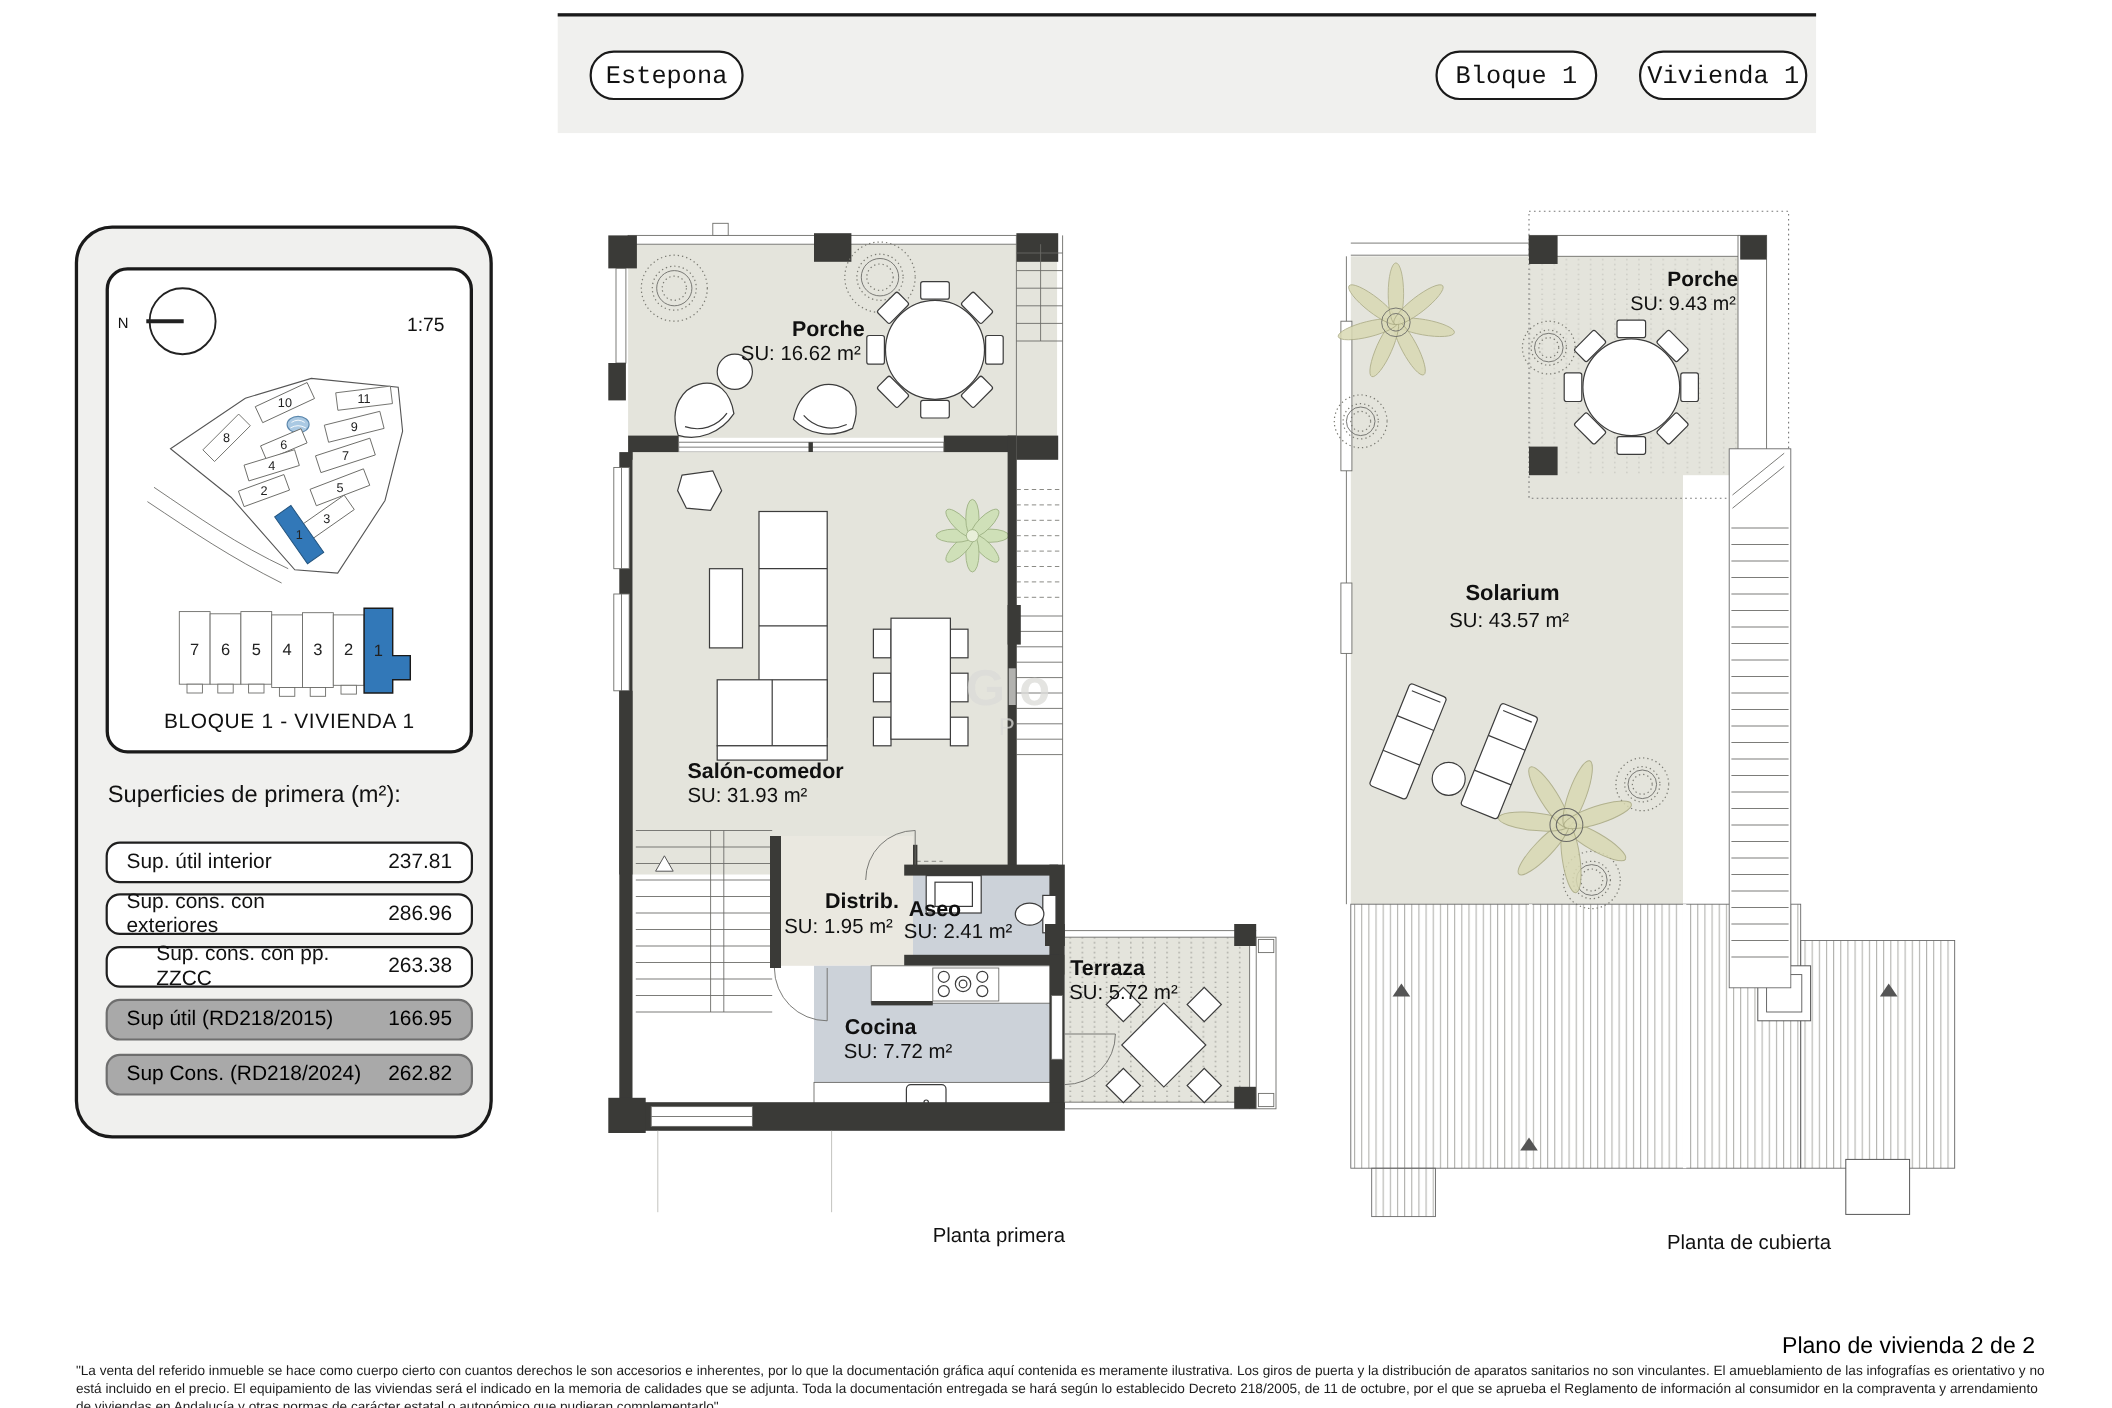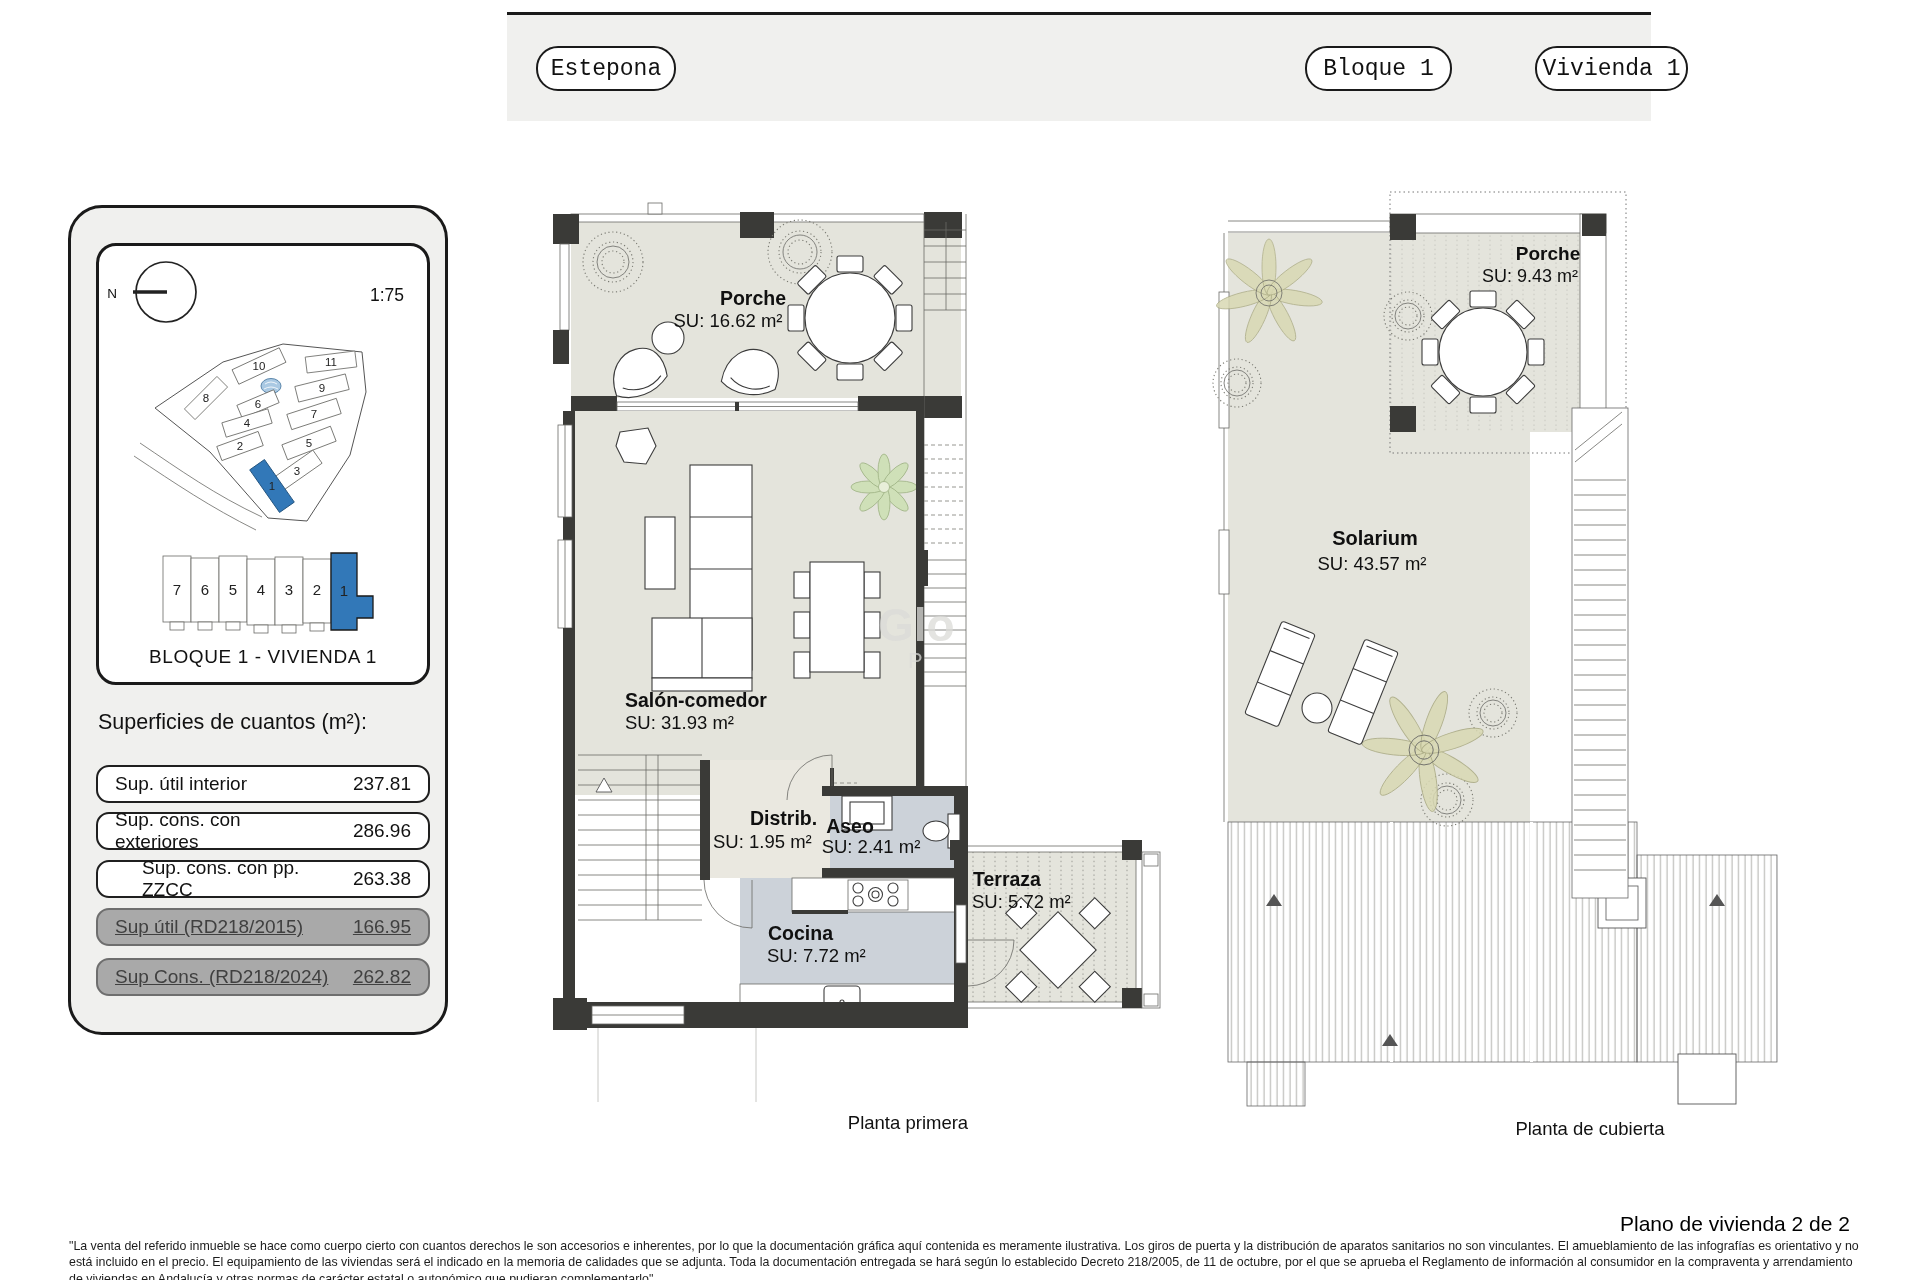--- a/index.html
+++ b/index.html
@@ -15,21 +15,21 @@
   
   #sidepanel{left:68px;top:205px;width:380px;height:830px;border:3px solid var(--line);
              border-radius:34px;background:var(--panel-bg);box-sizing:border-box;}
   #sitecard{left:96px;top:243px;width:334px;height:442px;background:#fff;border:3px solid var(--line);
             border-radius:20px;box-sizing:border-box;}
   #blockcaption{left:96px;top:646px;width:334px;text-align:center;font-size:19px;letter-spacing:.6px;color:#111;}
   #surftitle{left:98px;top:710px;width:340px;font-size:21.5px;color:#111;}
   .srow{position:absolute;left:96px;width:334px;height:38px;background:#fff;border:2px solid #1f1f1f;
         border-radius:13px;box-sizing:border-box;display:flex;align-items:center;
         justify-content:space-between;padding:0 17px;font-size:19px;color:#111;}
-  .srow.gray{background:var(--row-gray);color:#404040;border-color:#6e6e6e;text-decoration:underline;}
+  .srow.gray{background:var(--row-gray);color:#000000;border-color:#6e6e6e;}
   
   .caption{font-size:18.5px;color:#111;}
   #planindex{left:1550px;top:1212px;width:300px;text-align:right;font-size:21px;color:#000000;}
   #disclaimer{left:69px;top:1238px;width:1800px;font-size:12.4px;line-height:16.4px;color:#1c1c1c;}
   .wm{color:#dbdbd8;opacity:.75;}
   
   svg{position:absolute;overflow:visible;}
   svg text{font-family:"Liberation Sans",sans-serif;}
   .wall{fill:var(--wall);stroke:none;}
   .floor{fill:var(--floor);stroke:none;}
@@ -53,21 +53,21 @@
 
 <div id="stage">
 
   <div class="abs" id="headerbar">
     <div class="pill" style="left:29px;width:136px;">
         <span>Estepona</span>
       </div>
     <div class="pill" style="left:798px;width:143px;">
         <span>Bloque 1</span>
       </div>
-    <div class="pill" style="left:1028px;width:149px;">
+    <div class="pill" style="left:983px;width:149px;">
         <span>Vivienda 1</span>
       </div>
   </div>
 
   <div class="abs" id="sidepanel"></div>
   <div class="abs" id="sitecard"></div>
 
   <svg class="abs" style="left:96px;top:243px;" width="334" height="442" viewBox="96 243 334 442">
 
     <g>
@@ -149,21 +149,21 @@
       <text class="stripnum" x="205" y="595">6</text>
       <text class="stripnum" x="233" y="595">5</text>
       <text class="stripnum" x="261" y="595">4</text>
       <text class="stripnum" x="289" y="595">3</text>
       <text class="stripnum" x="317" y="595">2</text>
       <text class="stripnum" x="344" y="596" fill="#1c4466">1</text>
     </g>
   </svg>
 
   <div class="abs" id="blockcaption">BLOQUE 1 - VIVIENDA 1</div>
-  <div class="abs" id="surftitle">Superficies de cuantos (m²):</div>
+  <div class="abs" id="surftitle">Superficies de primera (m²):</div>
 
   <div class="srow" style="top:765px;">
     <span>Sup. útil interior</span>
     <span>237.81</span>
     </div>
   <div class="srow" style="top:812px;gap:26px;">
     <span>Sup. cons. con exteriores</span>
     <span>286.96</span>
     </div>
   <div class="srow" style="top:860px;padding-left:44px;">

